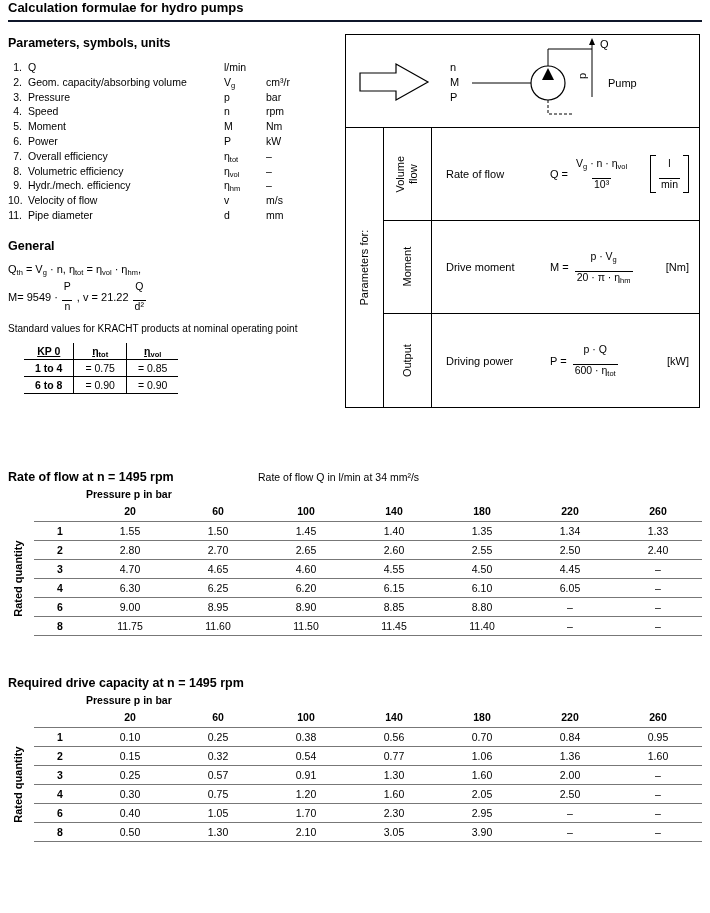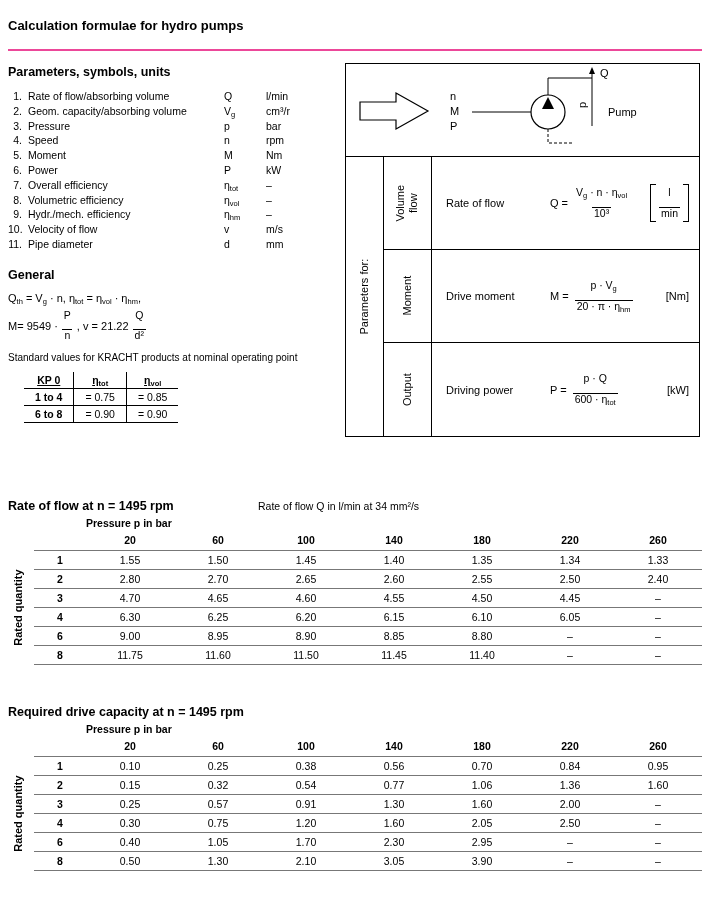--- a/index.html
+++ b/index.html
@@ -1,19 +1,19 @@
 <!DOCTYPE html>
 <html><head>
 <meta charset="utf-8">
 <style>
   html,body{margin:0;padding:0;background:#fff;}
   .page{position:relative;width:710px;height:913px;background:#fff;overflow:hidden;
         font-family:"Liberation Sans",sans-serif;color:#000;font-size:11px;}
   
-  .titlebar{margin:18px 8px 0 8px;padding-bottom:16px;border-bottom:2px solid #ec4899;}
+  .titlebar{margin:0 8px 0 8px;padding-bottom:5px;border-bottom:2px solid #0f172a;}
   .titlebar h1{margin:0;font-size:13px;font-weight:bold;}
   
   .cols{display:flex;margin:10px 8px 0 8px;}
   .leftcol{width:332px;flex:none;margin-right:5px;}
   h2{font-size:12.5px;font-weight:bold;margin:4px 0 10px 0;}
   
   .param-row{display:grid;grid-template-columns:20px 196px 42px auto;line-height:14.8px;font-size:10.5px;}
   .pnum{text-align:right;padding-right:6px;}
   
   .gen-line{font-size:11px;margin:2px 0 4px 0;}
@@ -77,21 +77,20 @@
   </div>
 
   <div class="cols">
 
     <div class="leftcol">
       <h2>Parameters, symbols, units</h2>
 
       <div>
         <div class="param-row">
           <span class="pnum">1.</span>
-          <span class="pname">Rate of flow/absorbing volume</span>
           <span class="psym"><span>Q</span></span>
           <span class="punit">l/min</span>
         </div>
         <div class="param-row">
           <span class="pnum">2.</span>
           <span class="pname">Geom. capacity/absorbing volume</span>
           <span class="psym"><span>V</span><sub>g</sub></span>
           <span class="punit">cm³/r</span>
         </div>
         <div class="param-row">

